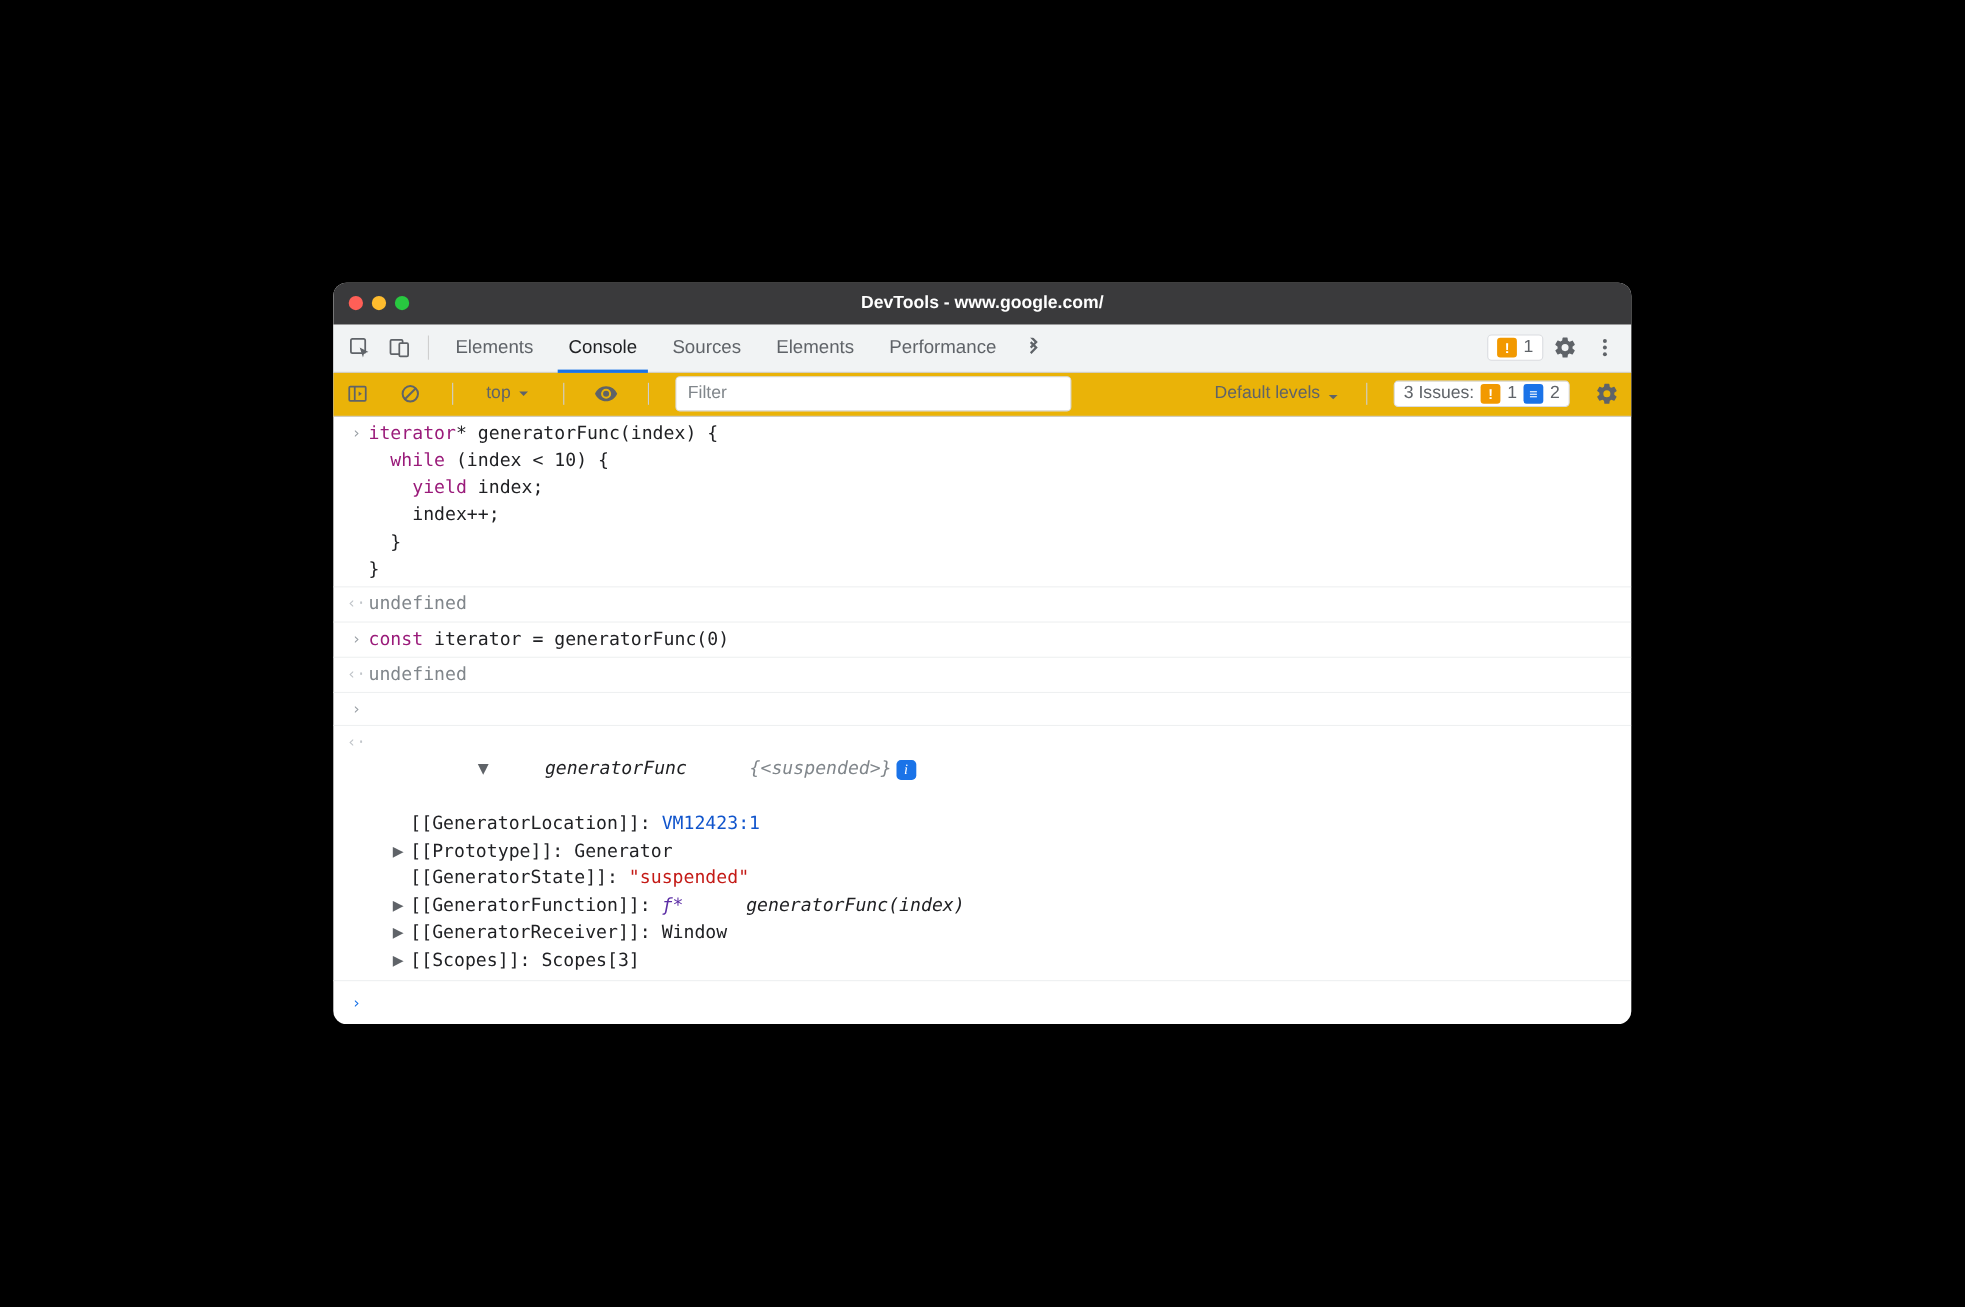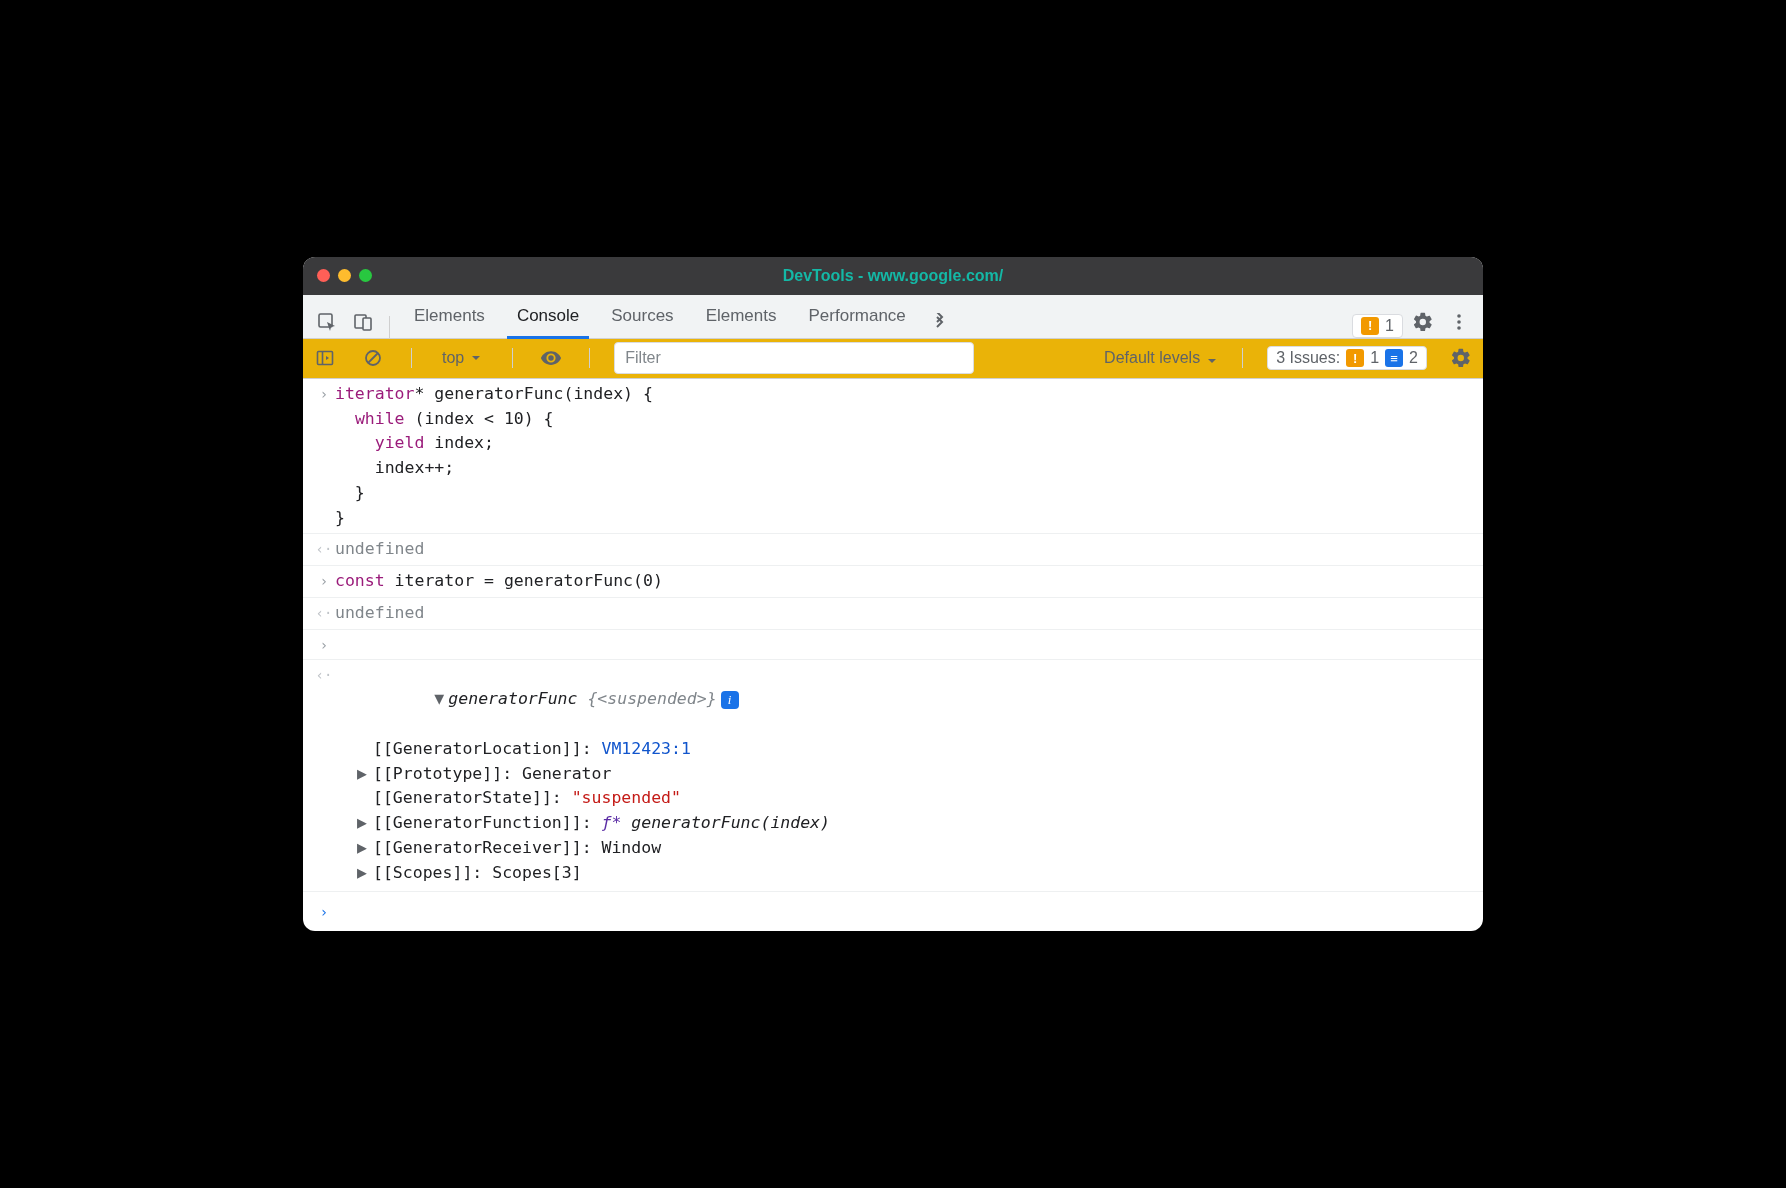--- a/index.html
+++ b/index.html
@@ -29,28 +29,28 @@
   }
   .traffic-lights { display: flex; gap: 8px; }
   .tl { width: 13px; height: 13px; border-radius: 50%; }
   .tl-close { background: #ff5f57; }
   .tl-min { background: #febc2e; }
   .tl-max { background: #28c840; }
   .title {
     position: absolute;
     left: 0; right: 0;
     text-align: center;
-    color: #14b8a6;
+    color: #ffffff;
     font-size: 16px;
     font-weight: 600;
     pointer-events: none;
   }
   .tabs {
     display: flex;
-    align-items: flex-end;
+    align-items: center;
     height: 44px;
     border-bottom: 1px solid #d0d0d0;
     padding: 0 8px;
     gap: 4px;
     background: #f1f3f4;
     color: #5f6368;
     font-size: 17px;
   }
   .tab-icon-btn {
     width: 32px; height: 32px;
@@ -126,21 +126,21 @@
   .row.noborder { border-bottom:none; }
   .gutter { width:22px; flex-shrink:0; text-align:center; color:#9aa0a6; font-size:14px; user-select:none; padding-top:2px;}
   .gutter.blue { color:#1a73e8; }
   .gutter.ret { color:#c0c4c9; }
   .content { flex:1; white-space:pre; }
   .kw { color:#9a1b7a; }
   .dim { color:#80868b; }
   .str { color:#c41a16; }
   .link { color:#1155cc; cursor:pointer; }
   .fn { color:#5b2da5; font-style:italic; }
-  .italic { font-style:italic; }
+  .italic { font-style:italic;margin-left:47px; }
   .obj-arrow { color:#5f6368; display:inline-block; width:14px; cursor:pointer;}
   .info-i { display:inline-flex; width:18px; height:18px; background:#1a73e8; color:#fff; font-style:italic; font-family:Georgia,serif; align-items:center; justify-content:center; border-radius:4px; font-size:13px; vertical-align:middle; margin-left:4px; cursor:pointer;}
   .prop-row { padding-left: 44px; display:flex; align-items:flex-start;}
   .prop-arrow { width:16px; color:#5f6368; cursor:pointer; user-select:none;}
   .prop-arrow.blank { visibility:hidden; }
   .prompt-row { display:flex; padding:8px 10px; border-top:1px solid #eef0f1;}
   .prompt-cursor { flex:1; }
 
   svg { display:block; }
 </style>

